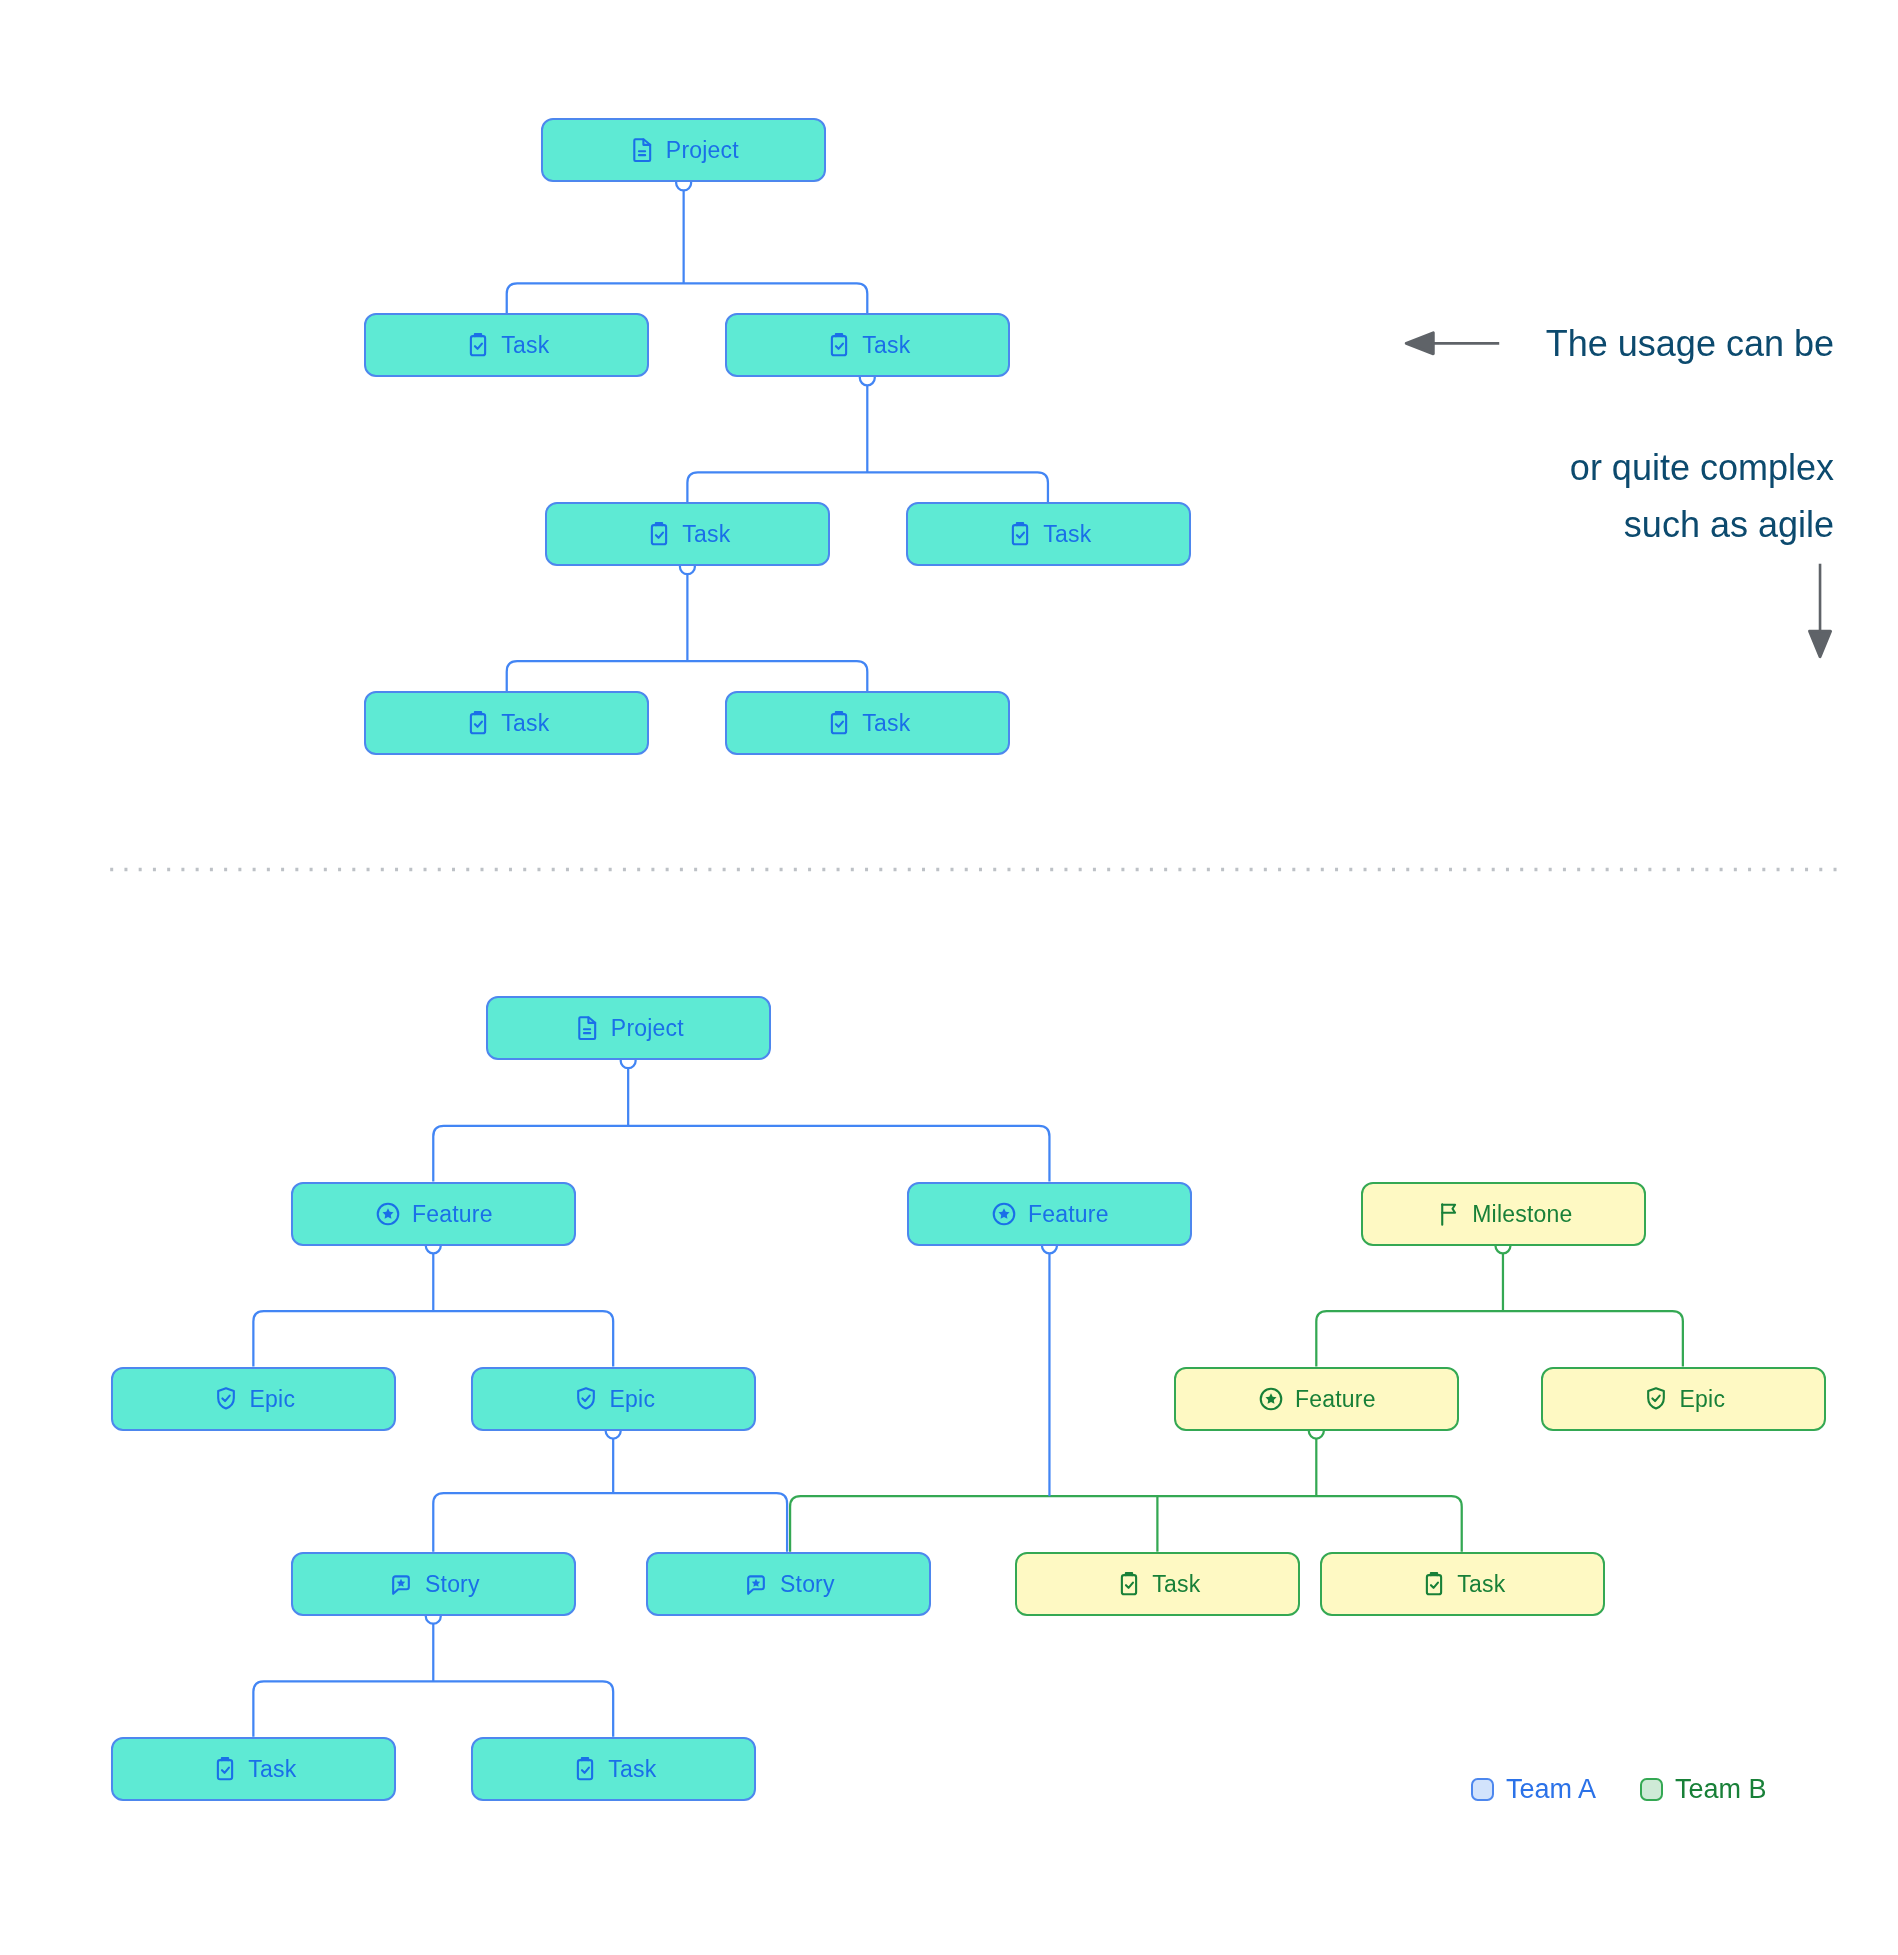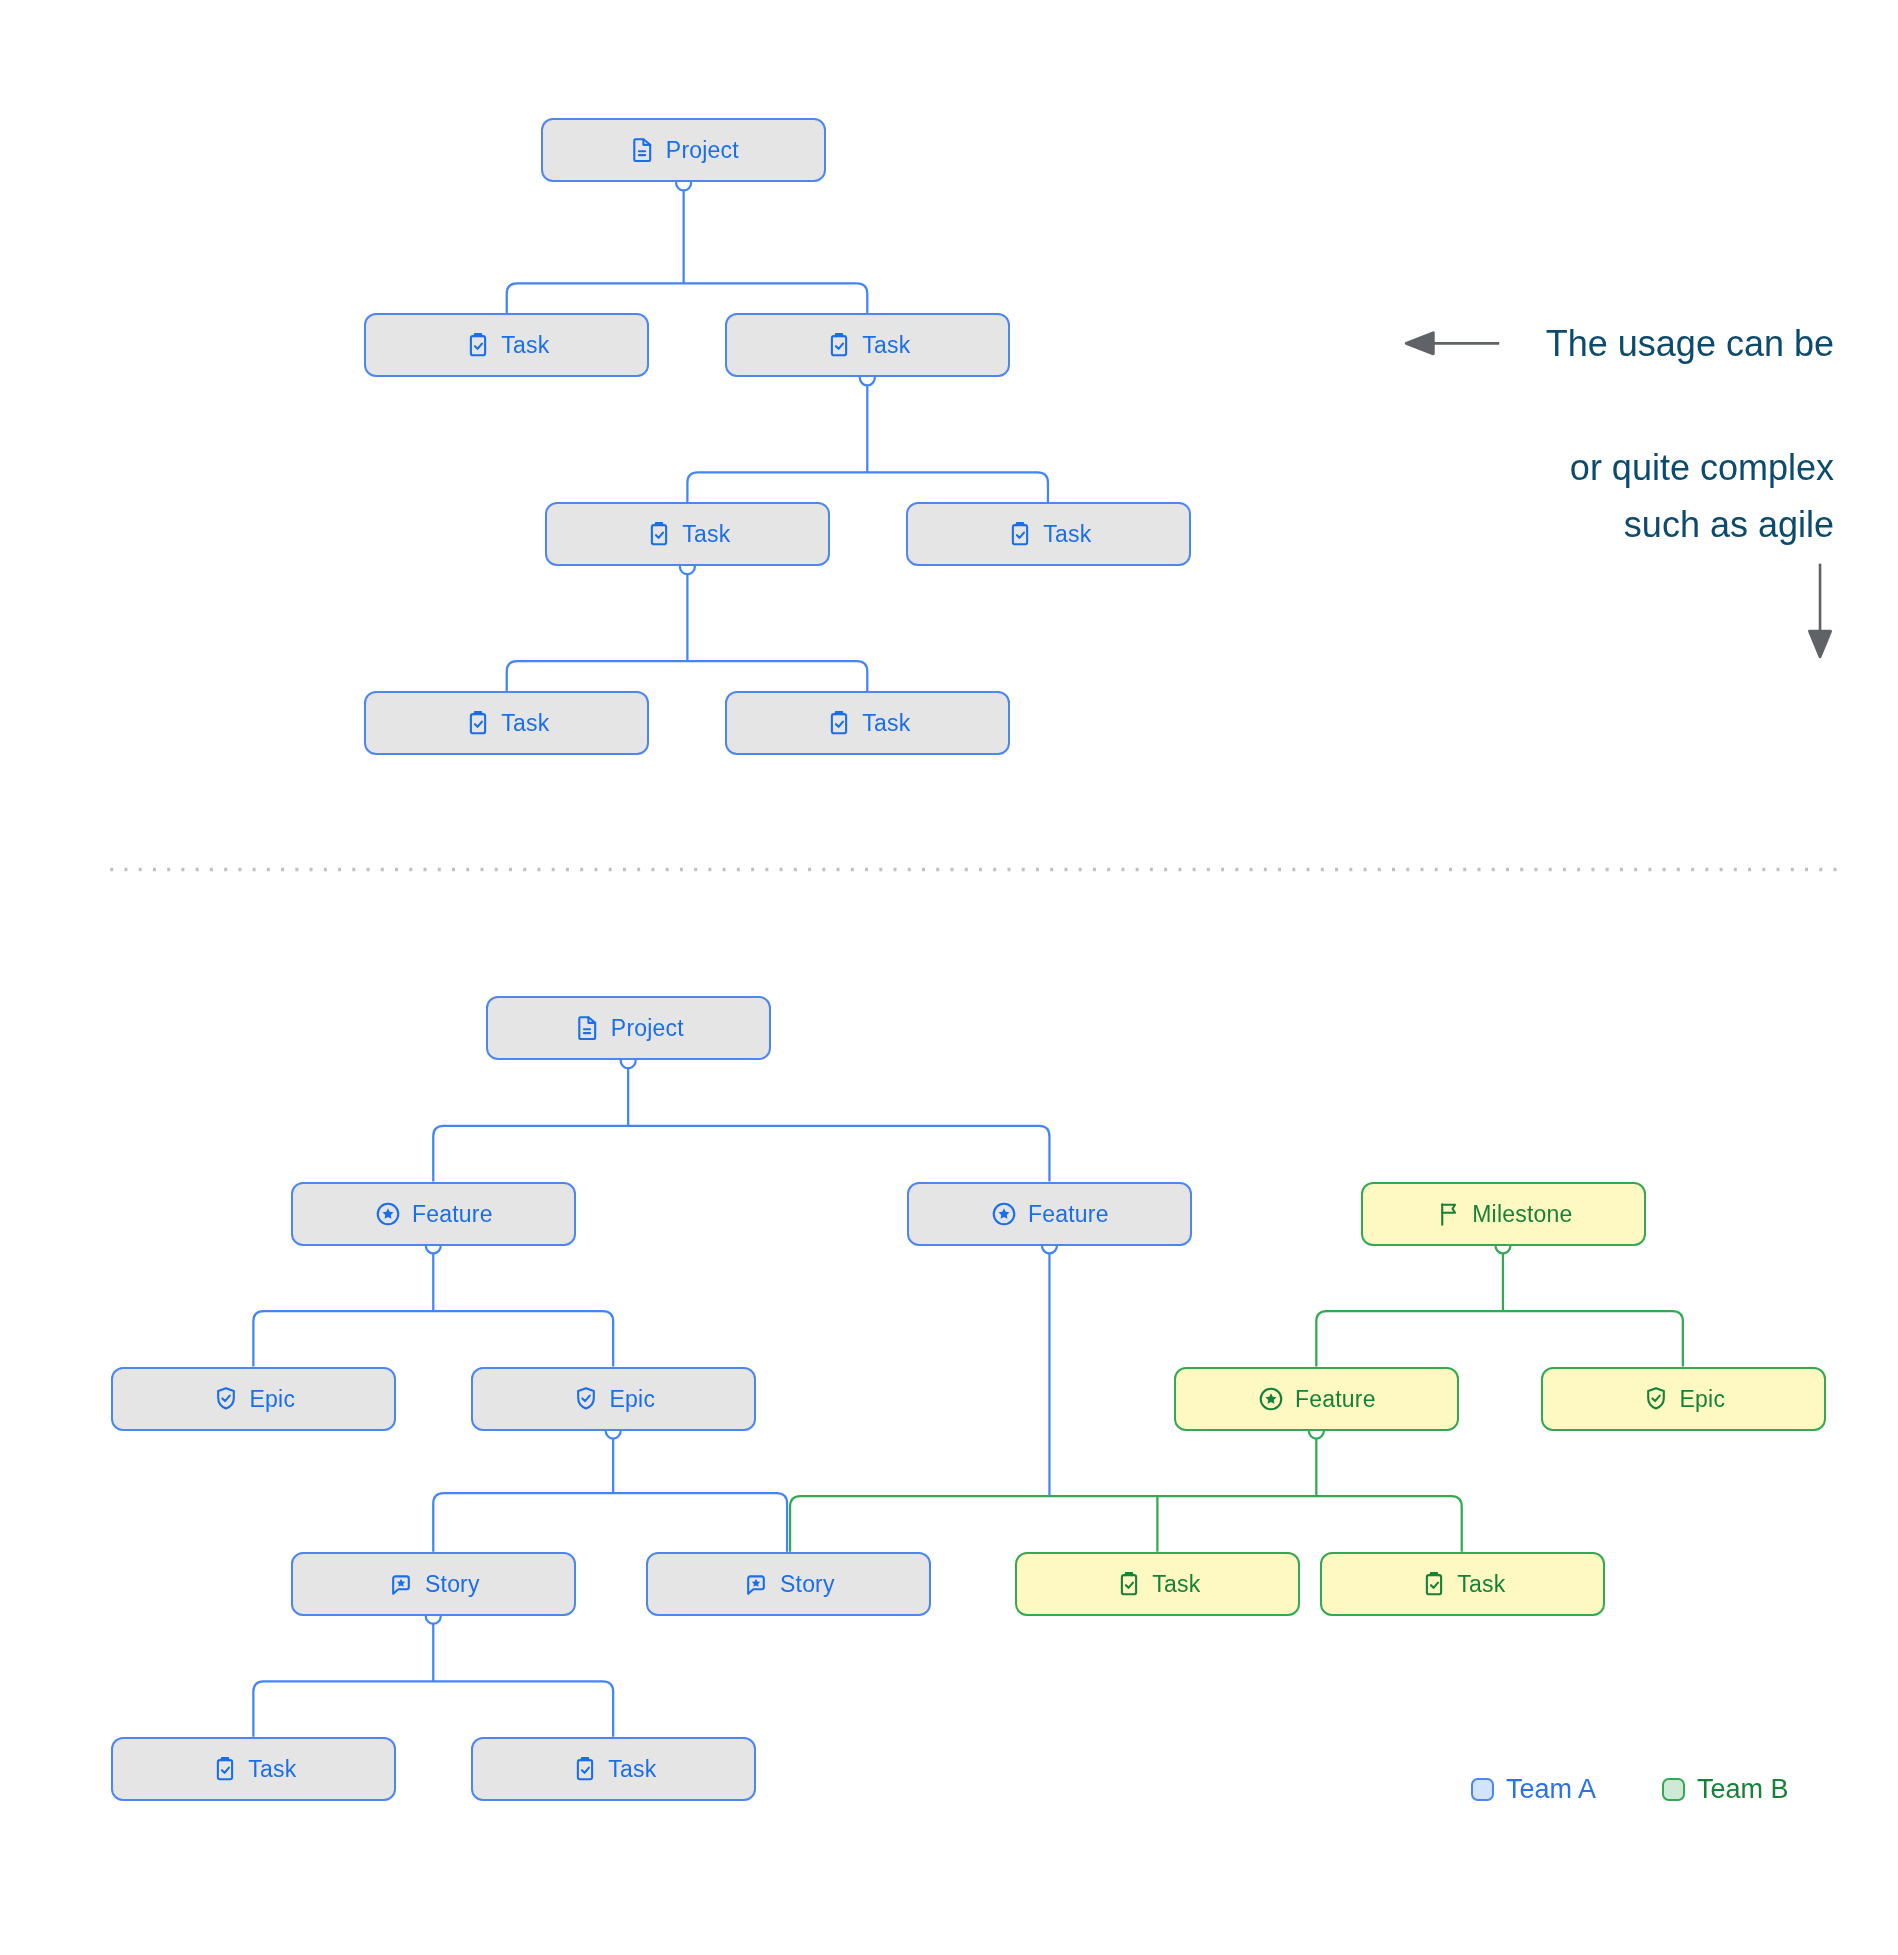--- a/index.html
+++ b/index.html
@@ -15,37 +15,37 @@
     position:absolute;
     width:285px;height:64px;
     box-sizing:border-box;
     border-radius:12px;
     border:2.2px solid;
     display:flex;align-items:center;justify-content:center;
     gap:9.7px;
     font-size:23px;font-weight:500;
     letter-spacing:0.2px;
   }
-  .node.team-a{background:#e5e5e5;border-color:#4D87EE;color:#1A6FE8;}
+  .node.team-a{background:#5eead4;border-color:#4D87EE;color:#1A6FE8;}
   .node.team-b{background:#fef9c3;border-color:#34A853;color:#188038;}
   .icon{width:28px;height:28px;display:inline-flex;flex:none;}
   .icon svg{width:100%;height:100%;}
   .icon svg *{stroke:currentColor;stroke-width:1.8;fill:none;stroke-linecap:round;stroke-linejoin:round;}
   .icon svg .fill{fill:currentColor;stroke:none;}
   .annotation{
     position:absolute;right:64px;
     text-align:right;
     font-size:36px;line-height:57px;
     color:#0c4a6e;
   }
   #annotation-block-1{top:315px;}
   #annotation-block-2{top:439px;}
   #legend{
     position:absolute;left:1471px;top:1774px;
-    display:flex;gap:66px;
+    display:flex;gap:44px;
     font-size:27px;font-weight:500;
   }
   .legend-item{display:flex;align-items:center;gap:12px;}
   .legend-swatch{width:23px;height:23px;border-radius:6.7px;border:2.2px solid;box-sizing:border-box;}
   .legend-item.team-a .legend-swatch{background:#D2E3FC;border-color:#4D87EE;}
   .legend-item.team-b .legend-swatch{background:#CEEAD6;border-color:#34A853;}
   .legend-item.team-a .legend-label{color:#2B72E8;}
   .legend-item.team-b .legend-label{color:#188038;}
 </style>
 </head>

